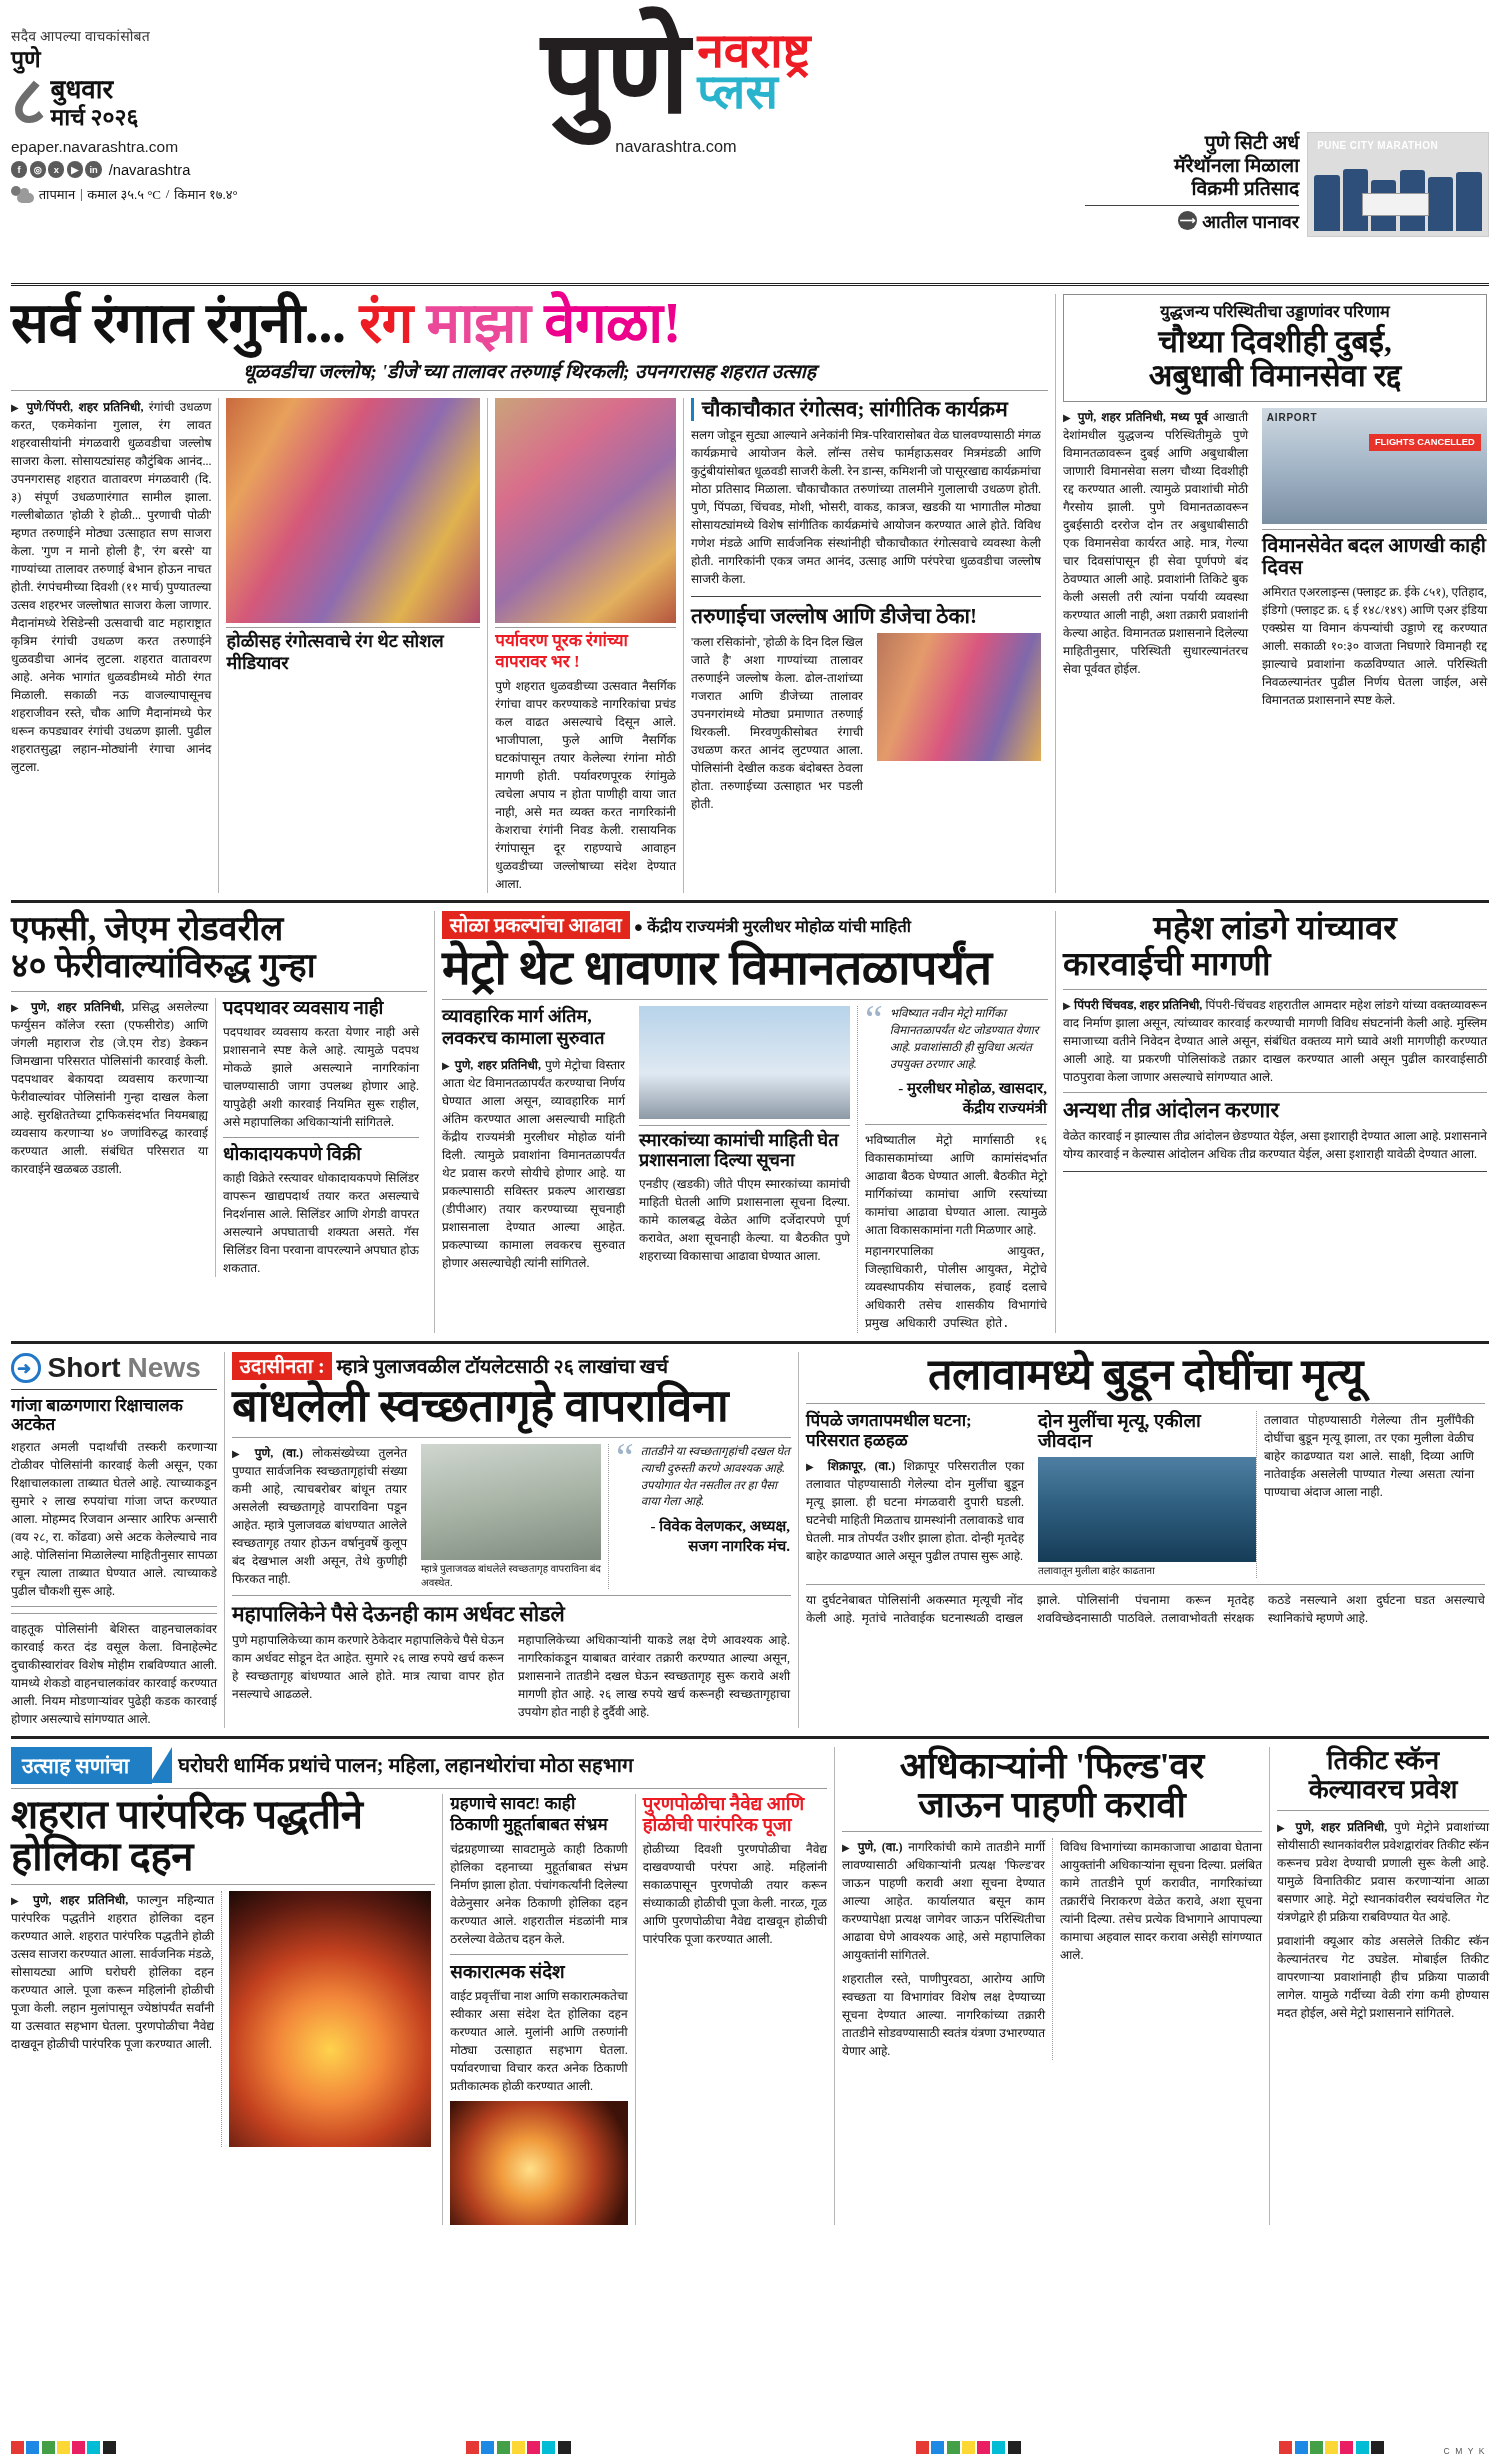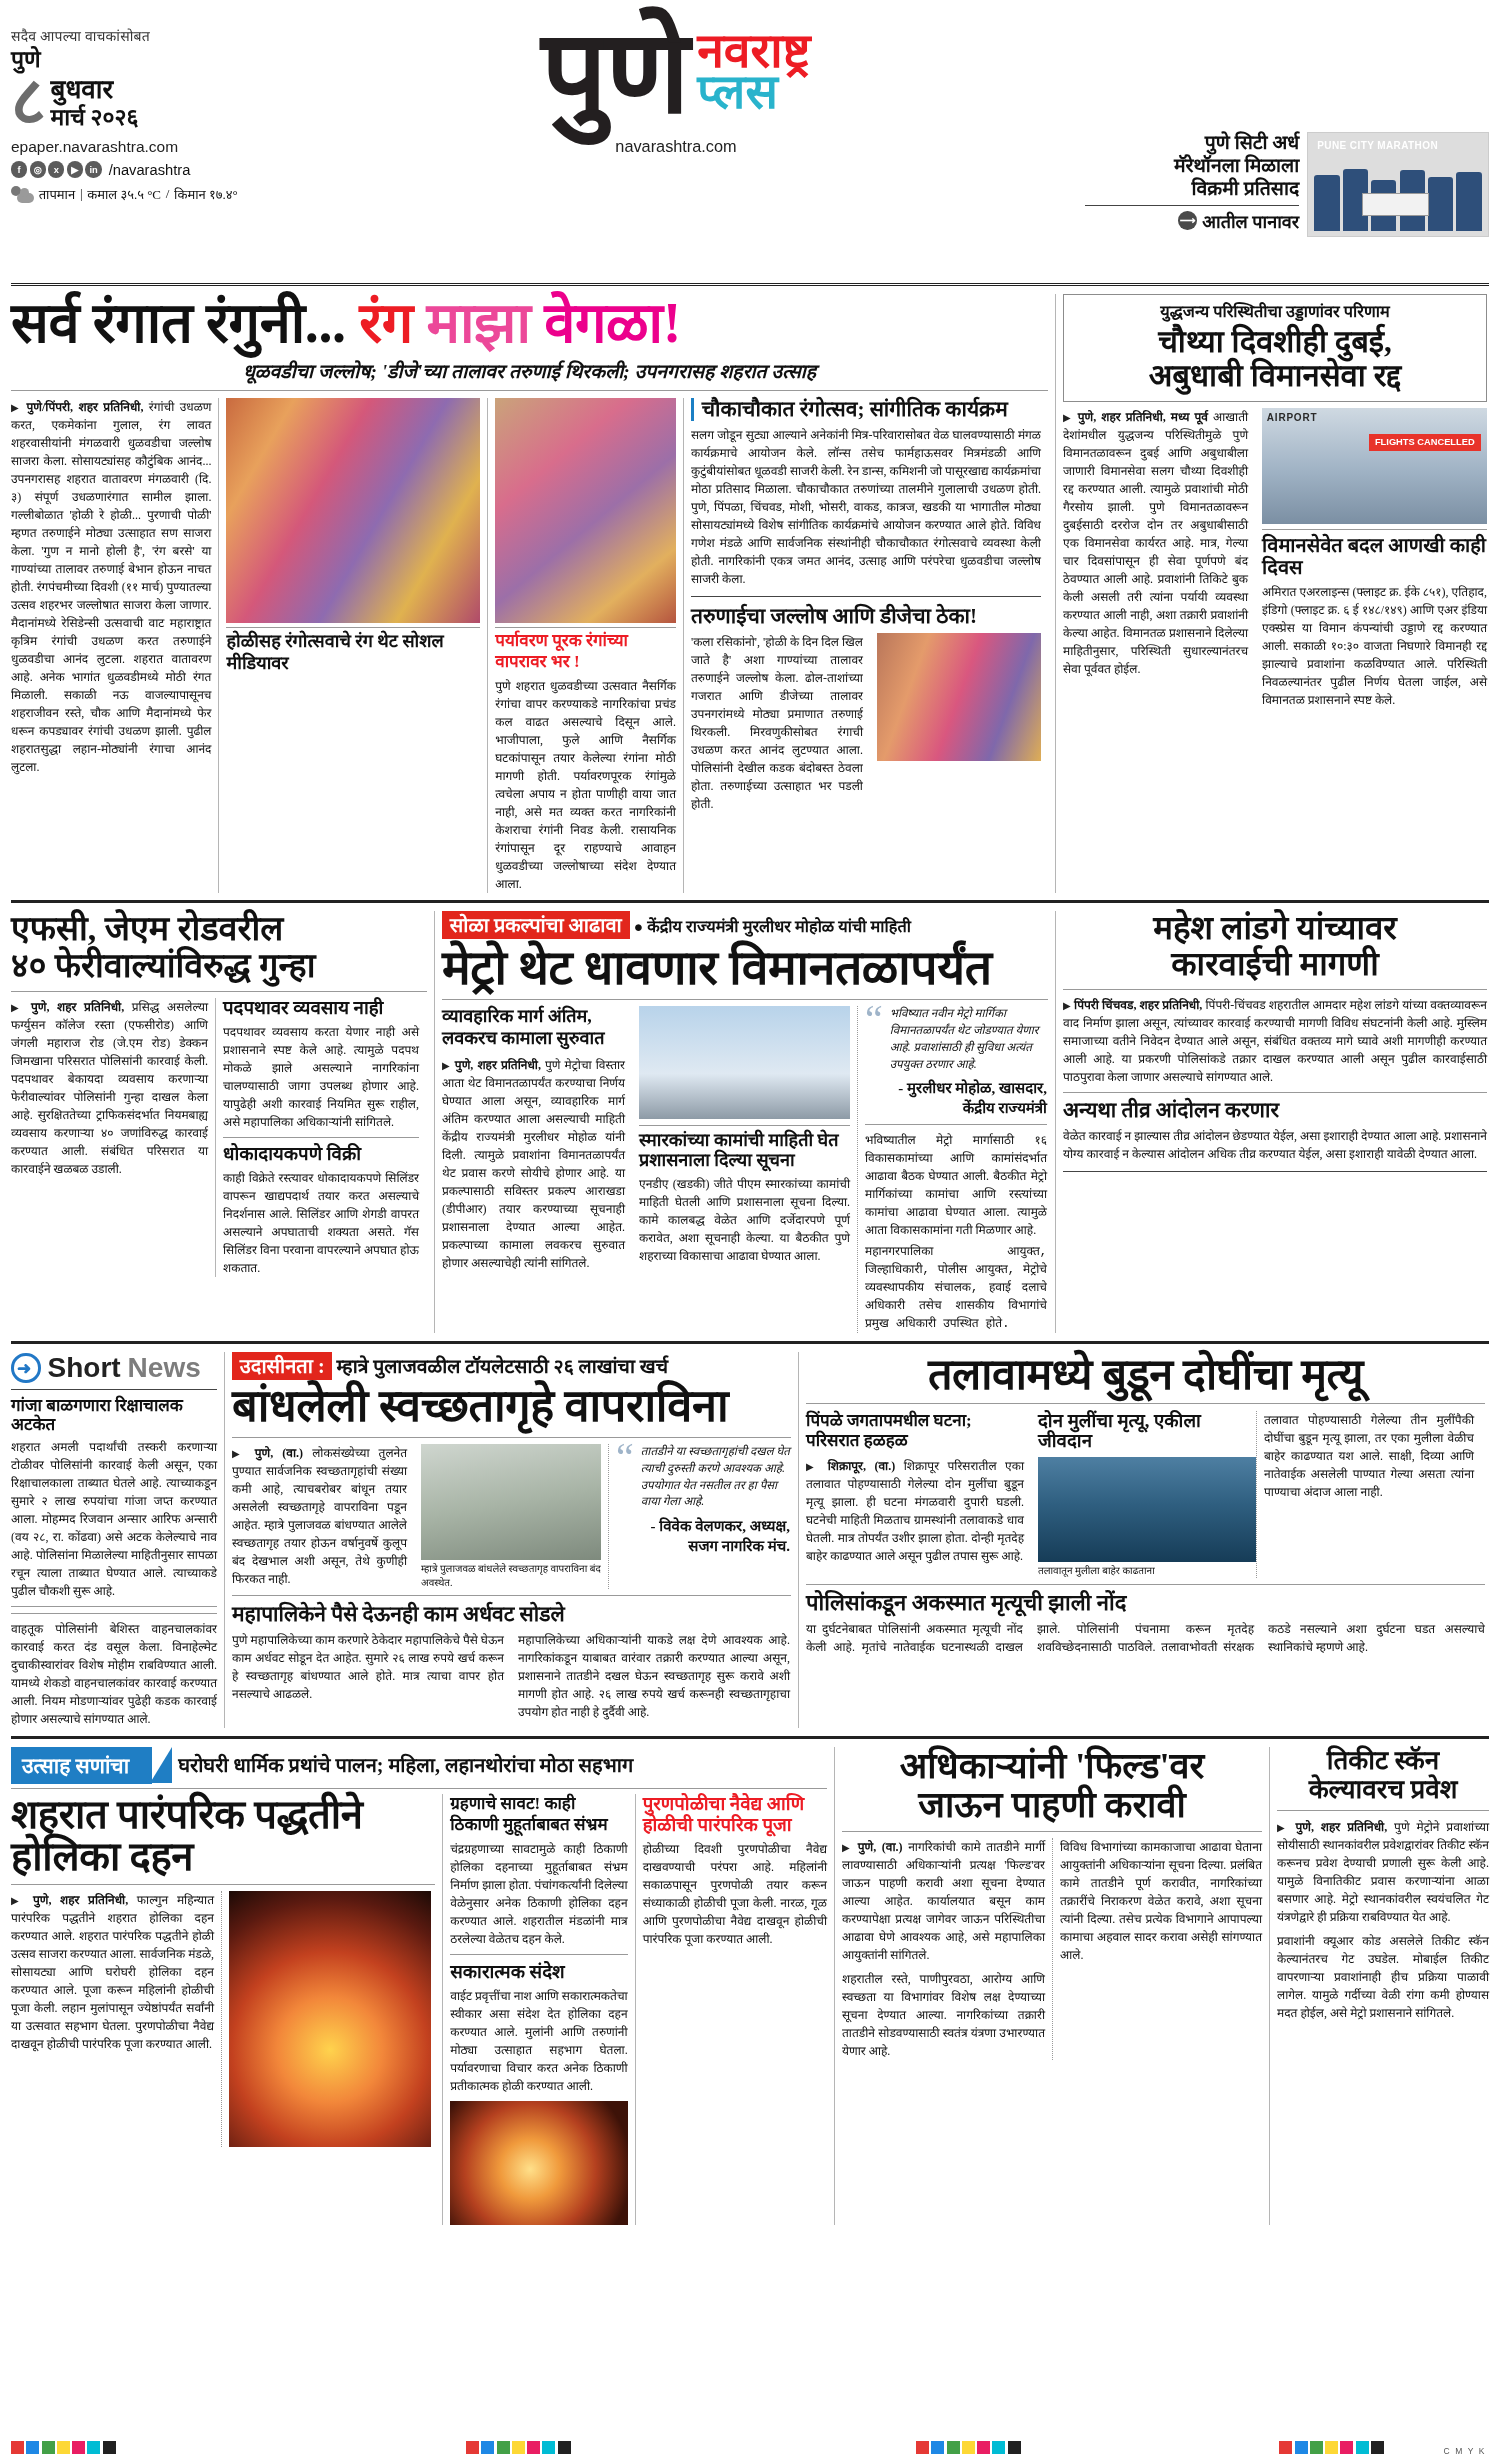--- a/index.html
+++ b/index.html
@@ -350,21 +350,21 @@
           </div>
           <div class="hr-thin"></div>
           <div class="body-txt">भविष्यातील मेट्रो मार्गासाठी १६ विकासकामांच्या आणि कामांसंदर्भात आढावा बैठक घेण्यात आली. बैठकीत मेट्रो मार्गिकांच्या कामांचा आणि रस्त्यांच्या कामांचा आढावा घेण्यात आला. त्यामुळे आता विकासकामांना गती मिळणार आहे.</div>
           <div class="body-txt" style="margin-top:4.7px;font-family:Liberation Mono, monospace;">महानगरपालिका आयुक्त, जिल्हाधिकारी, पोलीस आयुक्त, मेट्रोचे व्यवस्थापकीय संचालक, हवाई दलाचे अधिकारी तसेच शासकीय विभागांचे प्रमुख अधिकारी उपस्थित होते.</div>
         </div>
       </div>
     </div>
 
     <div class="col vline" style="width:432px; padding-right:0;">
       <div class="headline-l" style="font-size:33px; text-align:center;">महेश लांडगे यांच्यावर</div>
-      <div class="headline-l" style="font-size:33px; text-align:center;">कारवाईची मागणी</div>
+      <div class="headline-l" style="font-size:33px; ">कारवाईची मागणी</div>
       <div class="hr-thin"></div>
       <div class="body-txt"><span class="tri">▶</span>
         <span class="byline">पिंपरी चिंचवड, शहर प्रतिनिधी,</span>
         <span>पिंपरी-चिंचवड शहरातील आमदार महेश लांडगे यांच्या वक्तव्यावरून वाद निर्माण झाला असून, त्यांच्यावर कारवाई करण्याची मागणी विविध संघटनांनी केली आहे. मुस्लिम समाजाच्या वतीने निवेदन देण्यात आले असून, संबंधित वक्तव्य मागे घ्यावे अशी मागणीही करण्यात आली आहे. या प्रकरणी पोलिसांकडे तक्रार दाखल करण्यात आली असून पुढील कारवाईसाठी पाठपुरावा केला जाणार असल्याचे सांगण्यात आले.</span>
       </div>
       <div class="hr-thin"></div>
       <div class="headline-s" style="font-size:21px;">अन्यथा तीव्र आंदोलन करणार</div>
       <div class="body-txt" style="margin-top:4.7px;">वेळेत कारवाई न झाल्यास तीव्र आंदोलन छेडण्यात येईल, असा इशाराही देण्यात आला आहे. प्रशासनाने योग्य कारवाई न केल्यास आंदोलन अधिक तीव्र करण्यात येईल, असा इशाराही यावेळी देण्यात आला.</div>
       <div class="hr-med"></div>
     </div>
@@ -446,21 +446,20 @@
         <div class="col" style="width:225px;padding-right:0;">
           <div class="headline-s" style="font-size:18.6px;">दोन मुलींचा मृत्यू, एकीला जीवदान</div>
           <div class="photo ph-water" style="height:105px;margin-top:4.7px;"></div>
           <div class="ph-cap">तलावातून मुलीला बाहेर काढताना</div>
         </div>
         <div class="col vline-d" style="width:225px;">
           <div class="body-txt">तलावात पोहण्यासाठी गेलेल्या तीन मुलींपैकी दोघींचा बुडून मृत्यू झाला, तर एका मुलीला वेळीच बाहेर काढण्यात यश आले. साक्षी, दिव्या आणि नातेवाईक असलेली पाण्यात गेल्या असता त्यांना पाण्याचा अंदाज आला नाही.</div>
         </div>
       </div>
       <div class="hr-thin"></div>
-      <div class="headline-s" style="font-size:22px;">पोलिसांकडून अकस्मात मृत्यूची झाली नोंद</div>
       <div class="body-txt" style="margin-top:4.7px; column-count:3; column-gap:14px;">या दुर्घटनेबाबत पोलिसांनी अकस्मात मृत्यूची नोंद केली आहे. मृतांचे नातेवाईक घटनास्थळी दाखल झाले. पोलिसांनी पंचनामा करून मृतदेह शवविच्छेदनासाठी पाठविले. तलावाभोवती संरक्षक कठडे नसल्याने अशा दुर्घटना घडत असल्याचे स्थानिकांचे म्हणणे आहे.</div>
     </div>
   </div>
 
   <div class="hr-thick"></div>
 
   <div class="cols">
 
     <div class="col" style="width:823px; padding-left:0;">
       <div style="display:flex; align-items:center; gap:26px;">

